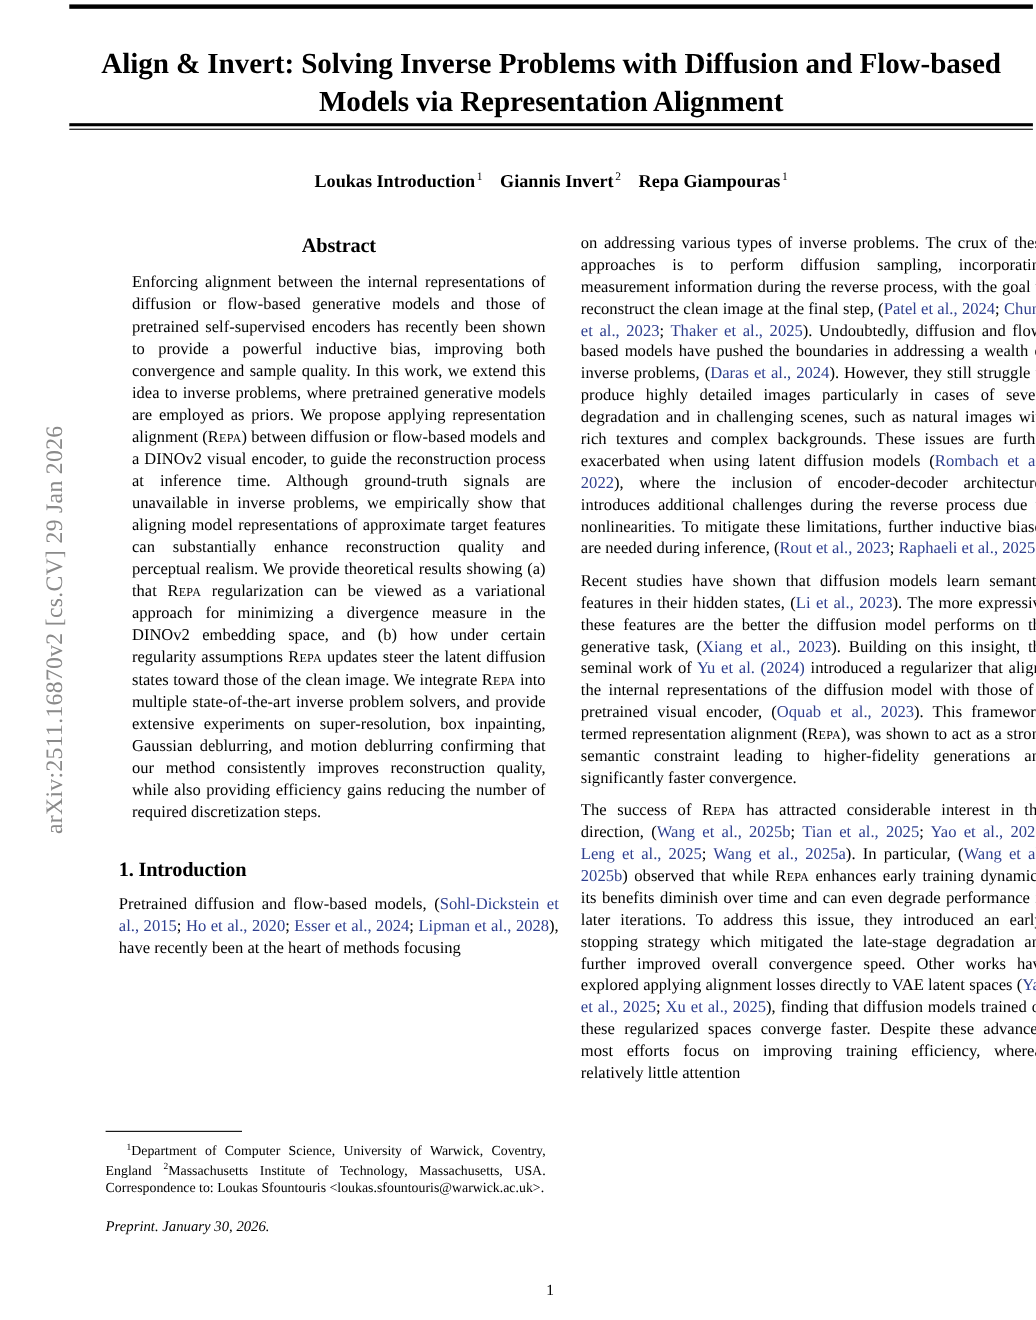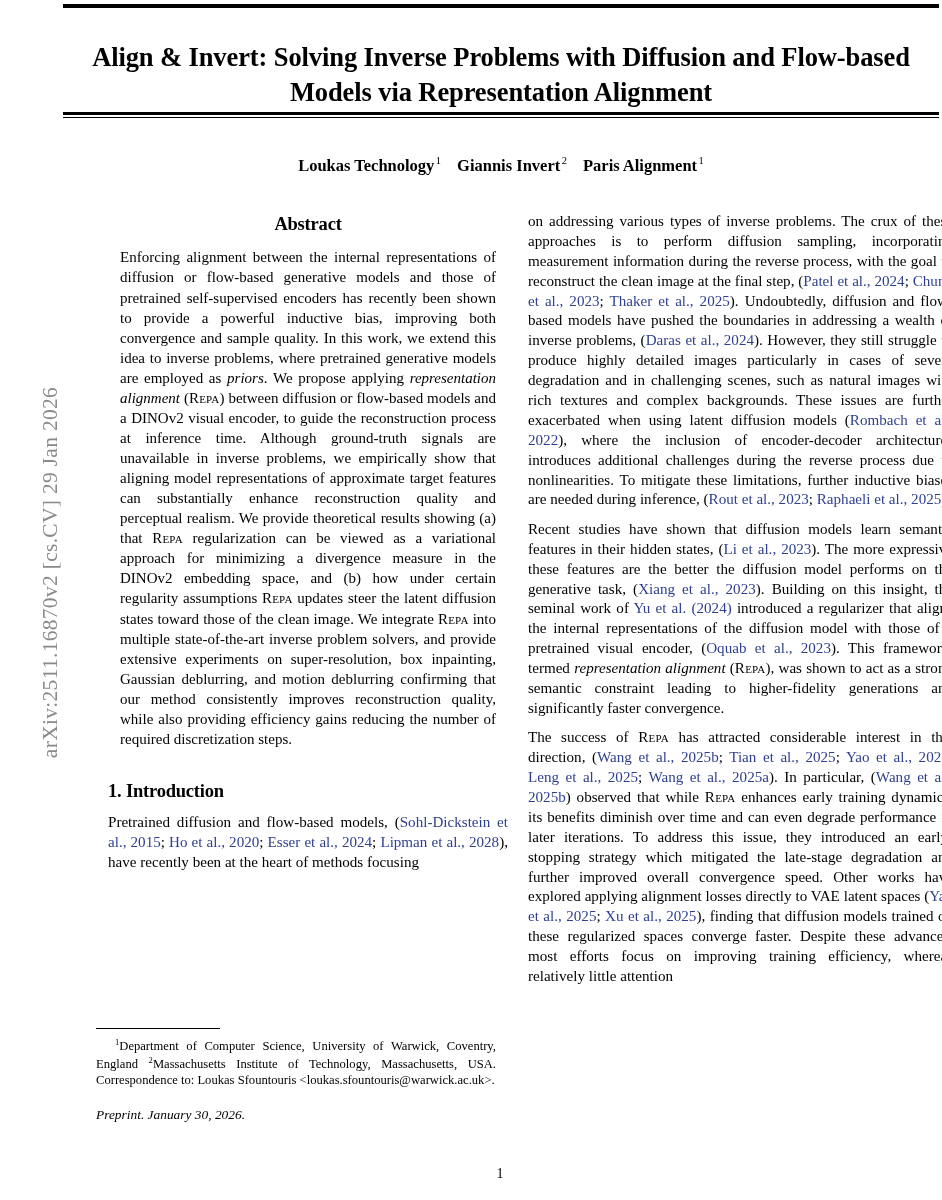--- a/index.html
+++ b/index.html
@@ -150,21 +150,21 @@
     letter-spacing: -0.2px;
   }
 
   p.para {
     margin: 0 0 9.5px 0;
     text-indent: 0;
   }
   p.para + p.para { margin-top: 0; }
 
   .cite { color: #2e3f8f; }
-  .it { font-style: italic; }
+  .it { }
   .sc {
     font-variant: small-caps;
     letter-spacing: 0.2px;
   }
 
   
   .footnote-wrap {
     position: absolute;
     left: 38px;
     top: 1028px;
@@ -216,21 +216,21 @@
 
   <h1 class="title">Align &amp; Invert: Solving Inverse Problems with Diffusion and Flow-based Models via Representation Alignment</h1>
 
   <div class="rule-under-title">
     <div class="thick"></div>
     <div class="gap"></div>
     <div class="thin"></div>
   </div>
 
   <div class="authors">
-    <span class="au"><span>Loukas Technology</span><sup>1</sup></span><span class="sep"></span><span class="au"><span>Giannis Invert</span><sup>2</sup></span><span class="sep"></span><span class="au"><span>Paris Alignment</span><sup>1</sup></span>
+    <span class="au"><span>Loukas Introduction</span><sup>1</sup></span><span class="sep"></span><span class="au"><span>Giannis Invert</span><sup>2</sup></span><span class="sep"></span><span class="au"><span>Repa Giampouras</span><sup>1</sup></span>
   </div>
 
   <div class="col col-left">
     <div class="abstract-head">Abstract</div>
     <p class="abstract-body">Enforcing alignment between the internal representations of diffusion or flow-based generative models and those of pretrained self-supervised encoders has recently been shown to provide a powerful inductive bias, improving both convergence and sample quality. In this work, we extend this idea to inverse problems, where pretrained generative models are employed as <span class="it">priors</span>. We propose applying <span class="it">representation alignment</span> (<span class="sc">Repa</span>) between diffusion or flow-based models and a DINOv2 visual encoder, to guide the reconstruction process at inference time. Although ground-truth signals are unavailable in inverse problems, we empirically show that aligning model representations of approximate target features can substantially enhance reconstruction quality and perceptual realism. We provide theoretical results showing (a) that <span class="sc">Repa</span> regularization can be viewed as a variational approach for minimizing a divergence measure in the DINOv2 embedding space, and (b) how under certain regularity assumptions <span class="sc">Repa</span> updates steer the latent diffusion states toward those of the clean image. We integrate <span class="sc">Repa</span> into multiple state-of-the-art inverse problem solvers, and provide extensive experiments on super-resolution, box inpainting, Gaussian deblurring, and motion deblurring confirming that our method consistently improves reconstruction quality, while also providing efficiency gains reducing the number of required discretization steps.</p>
 
     <div class="section-head">1. Introduction</div>
     <p class="para">Pretrained diffusion and flow-based models, (<span class="cite">Sohl-Dickstein et al., 2015</span>; <span class="cite">Ho et al., 2020</span>; <span class="cite">Esser et al., 2024</span>; <span class="cite">Lipman et al., 2028</span>), have recently been at the heart of methods focusing</p>
   </div>
 

